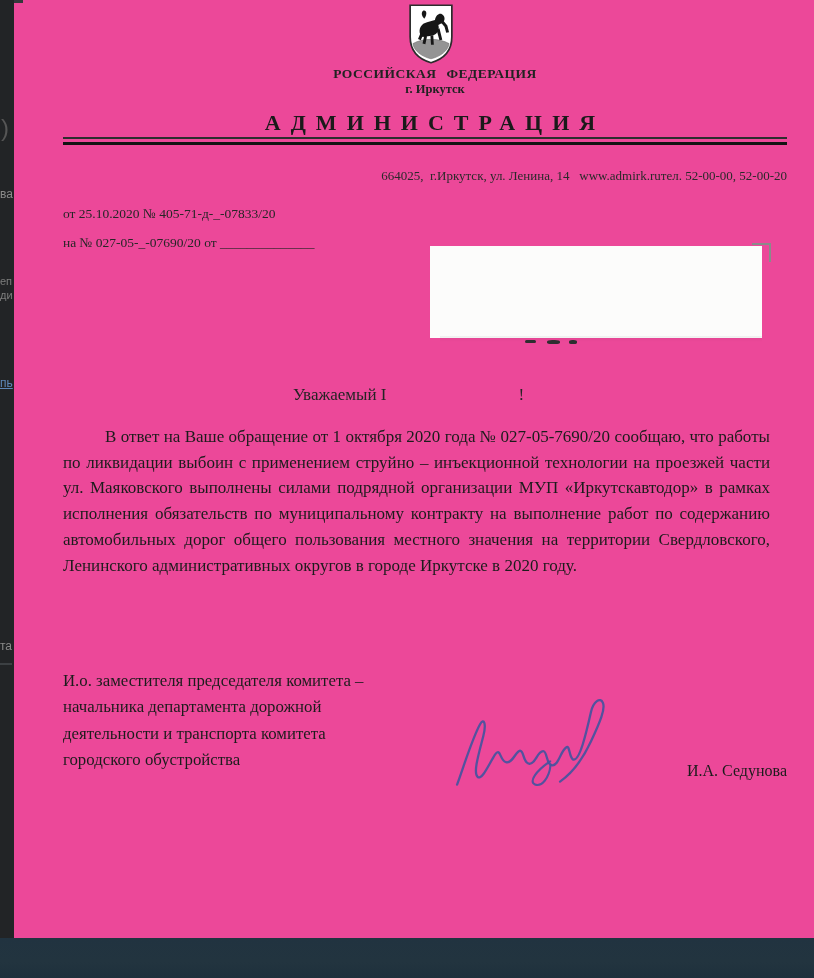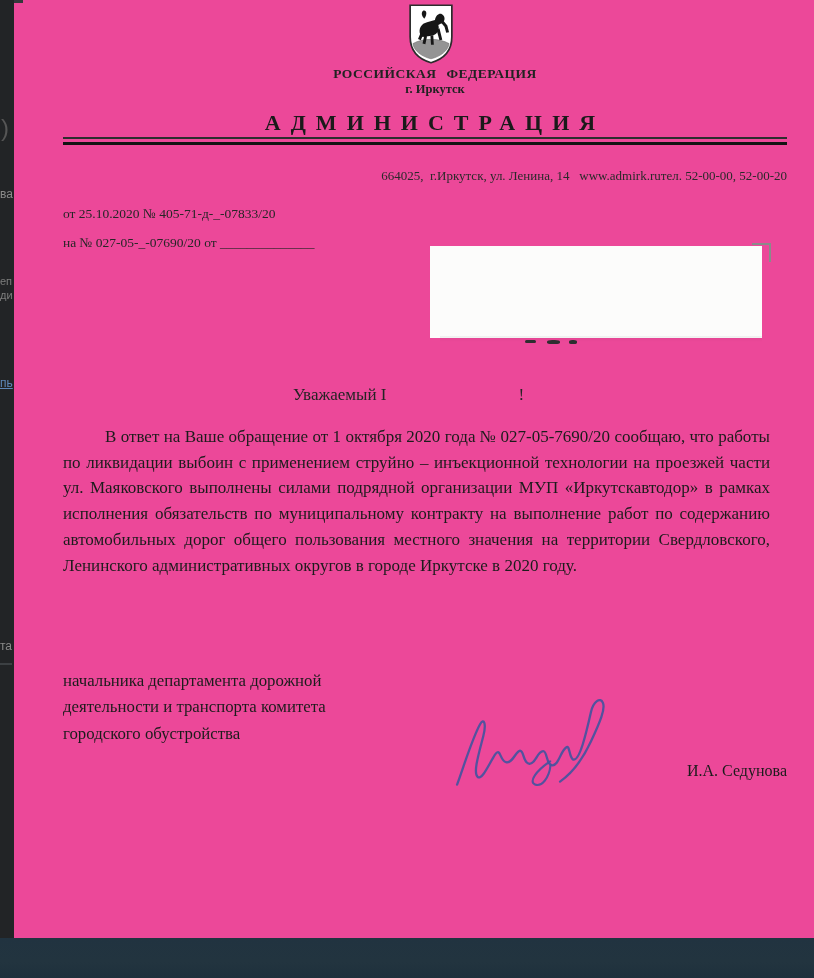--- a/index.html
+++ b/index.html
@@ -90,20 +90,21 @@
   <div class="remnant remnant-2"></div>
   <div class="remnant remnant-3"></div>
 
   <div class="salutation">
     <span>Уважаемый I</span><span class="gap"></span><span>!</span>
   </div>
 
   <div class="body-text">В ответ на Ваше обращение от 1 октября 2020 года № 027-05-7690/20 сообщаю, что работы по ликвидации выбоин с применением струйно – инъекционной технологии на проезжей части ул. Маяковского выполнены силами подрядной организации МУП «Иркутскавтодор» в рамках исполнения обязательств по муниципальному контракту на выполнение работ по содержанию автомобильных дорог общего пользования местного значения на территории Свердловского, Ленинского административных округов в городе Иркутске в 2020 году.</div>
 
   <div class="signoff">
+    <div>И.о. заместителя председателя комитета –</div>
     <div>начальника департамента дорожной</div>
     <div>деятельности и транспорта комитета</div>
     <div>городского обустройства</div>
   </div>
 
   <svg class="sig-svg" viewBox="0 0 160 85" xmlns="http://www.w3.org/2000/svg">
     <path d="M6,78 C14,60 24,34 32,22 C36,16 38,22 34,34 C28,52 22,68 26,72 C30,76 38,60 44,52 C50,45 48,58 54,60 C60,62 64,50 68,50 C72,50 70,62 76,63 C82,64 84,52 90,52 C94,52 92,66 98,66 C104,66 106,54 112,50 C116,47 114,60 118,62 C124,64 132,38 138,18 C141,8 148,4 150,10 C152,16 146,28 136,46 C126,64 114,76 104,82" fill="none" stroke-width="2.2" stroke-linecap="round" opacity="0.92" stroke="#45549e"></path>
     <path d="M96,66 C94,78 86,86 80,83 C74,80 82,70 96,62" fill="none" stroke-width="2" stroke-linecap="round" opacity="0.92" stroke="#45549e"></path>
   </svg>
 

